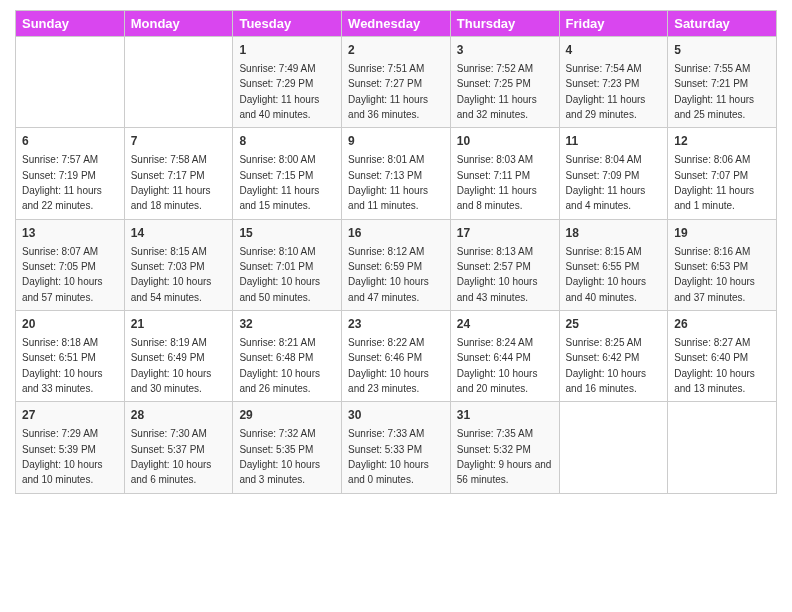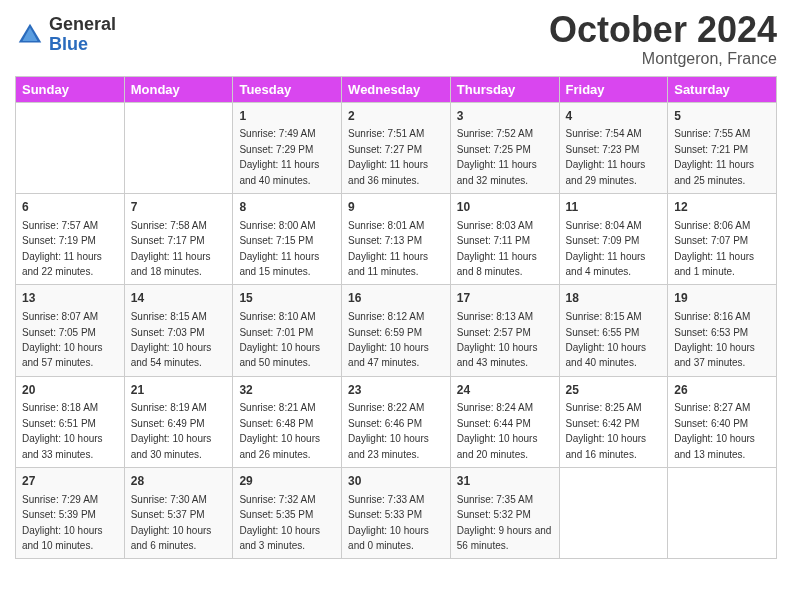--- a/index.html
+++ b/index.html
@@ -98,36 +98,20 @@
     }
     .cell-info {
       font-size: 10px;
       color: #333;
     }
   </style>
 </head>
 <body>
 
 <div class="page">
-  <div class="header">
-    <div class="logo">
-      <svg class="logo-icon" viewBox="0 0 40 40">
-        <polygon points="20,5 35,30 5,30" fill="#2a6bbd"></polygon>
-        <polygon points="20,10 30,28 10,28" fill="#5a9de0"></polygon>
-      </svg>
-      <div class="logo-text">
-        <span class="logo-general">General</span>
-        <span class="logo-blue">Blue</span>
-      </div>
-    </div>
-    <div class="title-area">
-      <div class="month-title">October 2024</div>
-      <div class="location">Montgeron, France</div>
-    </div>
-  </div>
 
   <table class="calendar">
     <thead>
       <tr>
       <th>Sunday</th>
           <th>Monday</th>
           <th>Tuesday</th>
           <th>Wednesday</th>
           <th>Thursday</th>
           <th>Friday</th>

